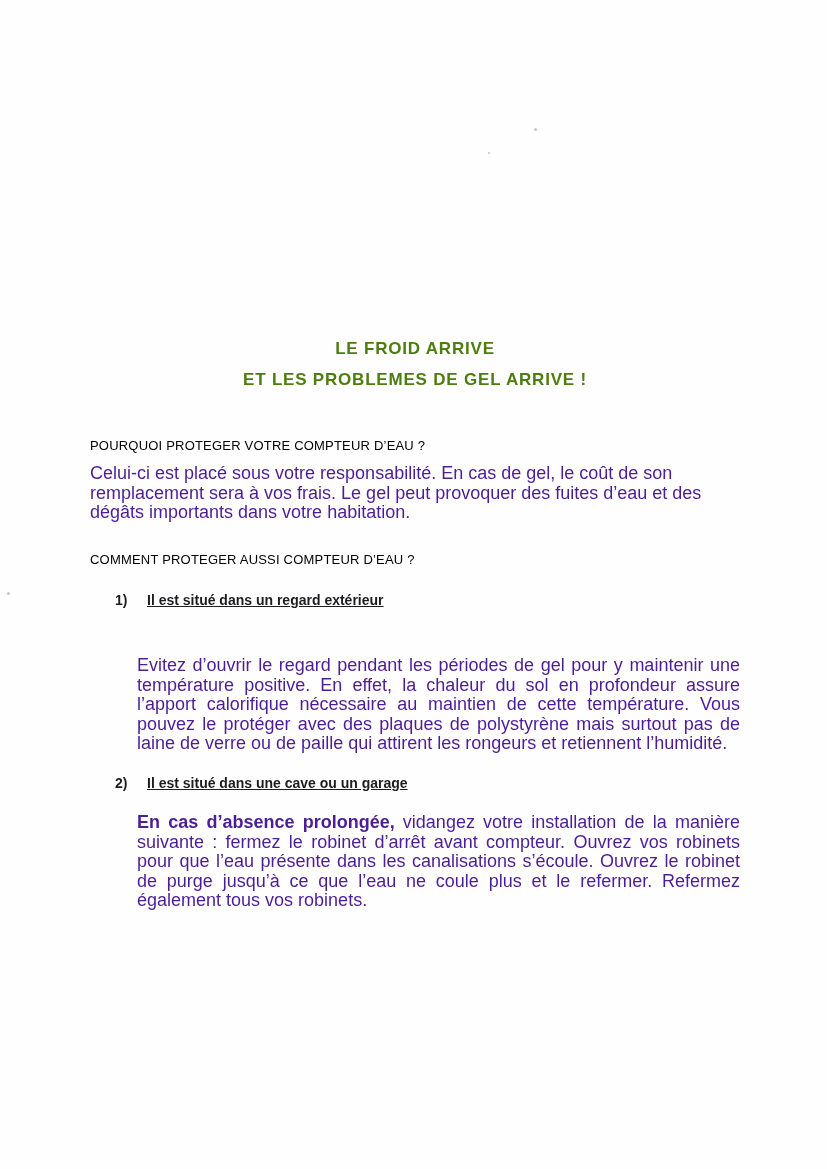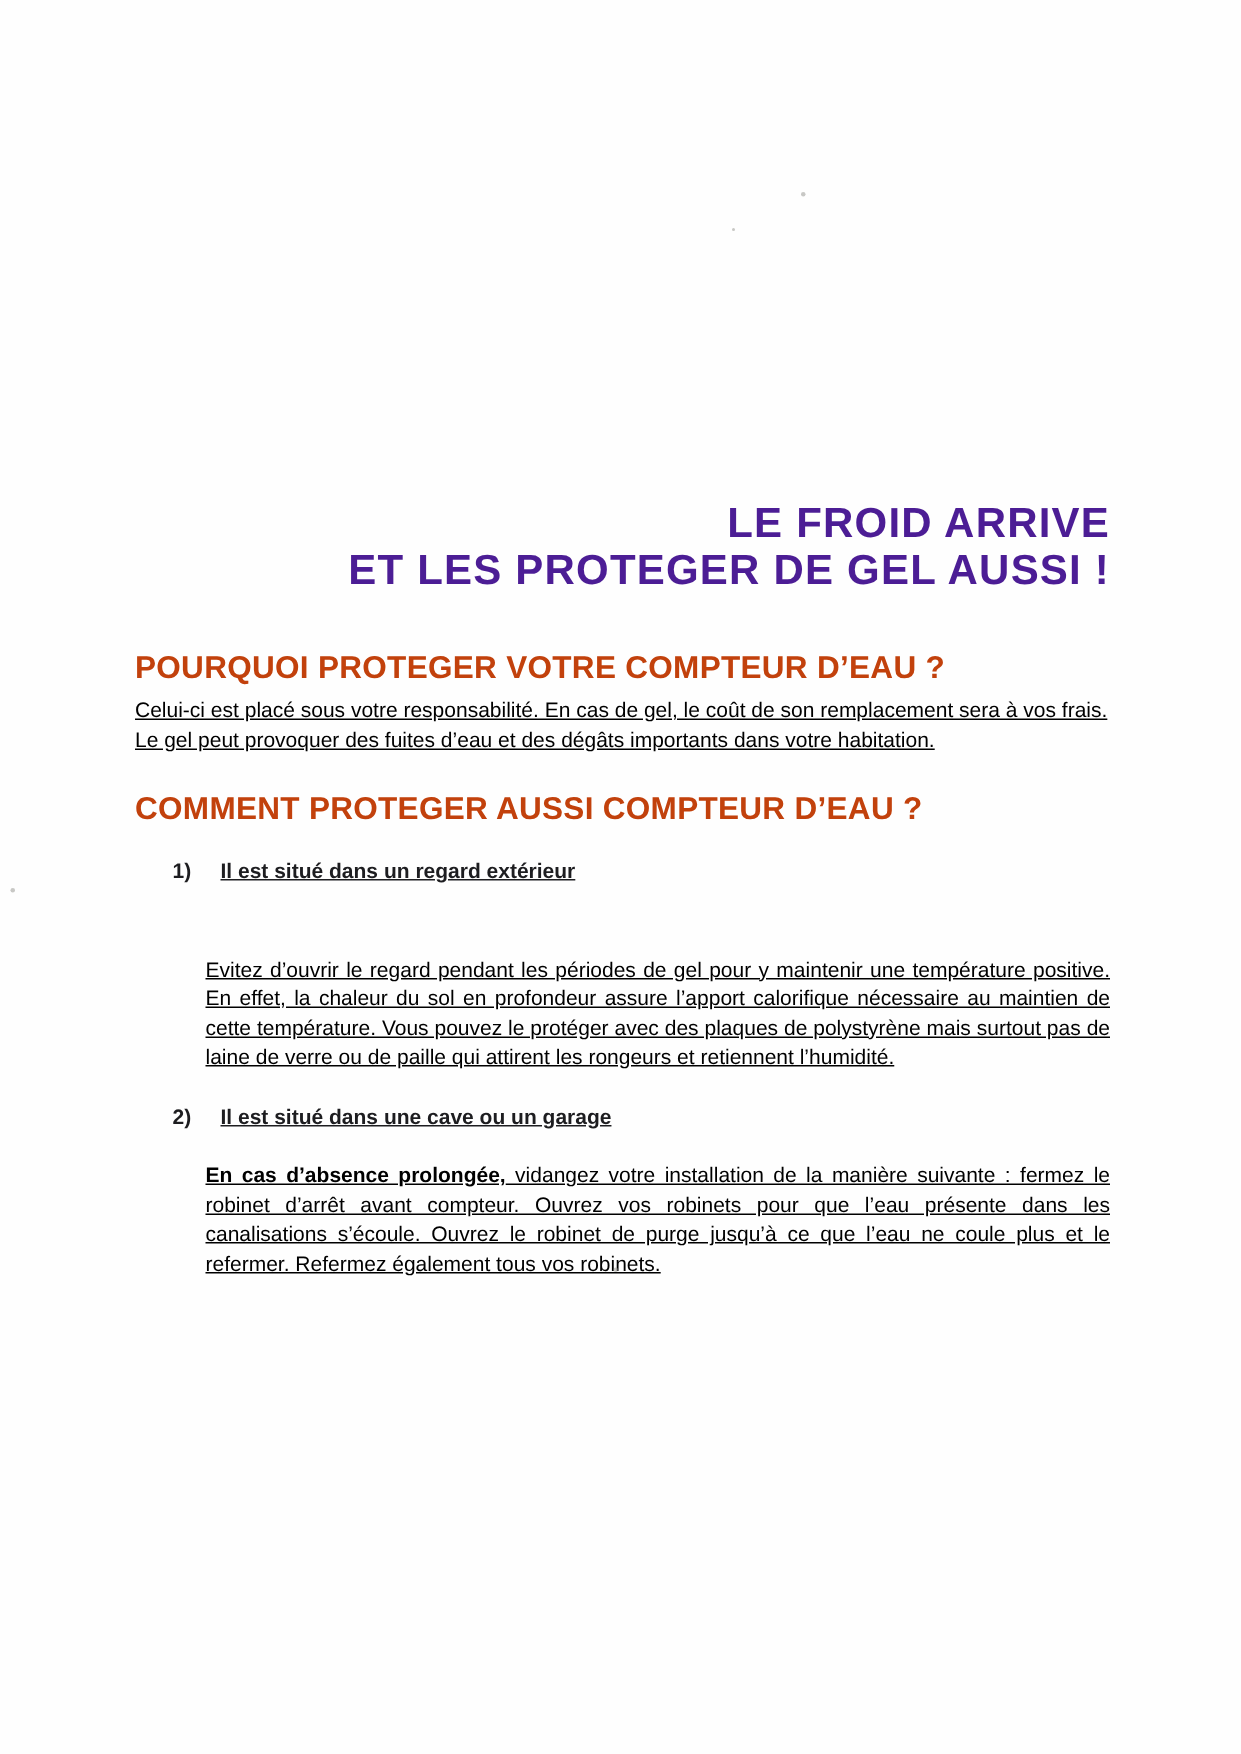--- a/index.html
+++ b/index.html
@@ -11,43 +11,42 @@
     margin: 0 auto;
     background: #fefefe;
     font-family: "Liberation Sans", sans-serif;
     color: #1d1d20;
     overflow: hidden;
   }
   .content {
     padding: 333px 87px 0 90px;
   }
   .doc-title {
-    text-align: right;
-    color: #4c1d95;
+    text-align: center;
+    color: #4d7c0f;
     font-weight: bold;
-    font-size: 28px;
+    font-size: 17px;
     line-height: 31px;
     letter-spacing: 0.8px;
   }
   .doc-title .title-line { display: block; }
   .section-heading {
-    color: #c2410c;
-    font-weight: bold;
-    font-size: 21px;
+    color: #000000;
+    font-weight: normal;
+    font-size: 13px;
     line-height: 20px;
     letter-spacing: 0.2px;
   }
   .sec-pourquoi { margin-top: 41px; }
   .sec-pourquoi .body-text { margin-top: 8px; }
   .sec-comment { margin-top: 27px; }
   .body-text {
-    font-size: 14px;
+    font-size: 18px;
     line-height: 19.5px;
-    color: #000000;
-    text-decoration: underline;
+    color: #4c1d95;
   }
   .justify { text-align: justify; margin-top: 46px; }
   .items {
     list-style: none;
     margin-top: 21px;
   }
   .item {
     display: flex;
     align-items: flex-start;
     padding-left: 25px;
@@ -88,21 +87,21 @@
 
   <span class="speck speck-1"></span>
   <span class="speck speck-2"></span>
   <span class="speck speck-3"></span>
   <span class="speck speck-4"></span>
 
   <div class="content">
 
     <h1 class="doc-title">
       <span class="title-line">LE FROID ARRIVE</span>
-      <span class="title-line">ET LES PROTEGER DE GEL AUSSI !</span>
+      <span class="title-line">ET LES PROBLEMES DE GEL ARRIVE !</span>
     </h1>
 
     <section class="sec-pourquoi">
       <h2 class="section-heading">POURQUOI PROTEGER VOTRE COMPTEUR D’EAU ?</h2>
       <p class="body-text">Celui-ci est placé sous votre responsabilité. En cas de gel, le coût de son remplacement sera à vos frais. Le gel peut provoquer des fuites d’eau et des dégâts importants dans votre habitation.</p>
     </section>
 
     <section class="sec-comment">
       <h2 class="section-heading">COMMENT PROTEGER AUSSI COMPTEUR D’EAU ?</h2>
 

